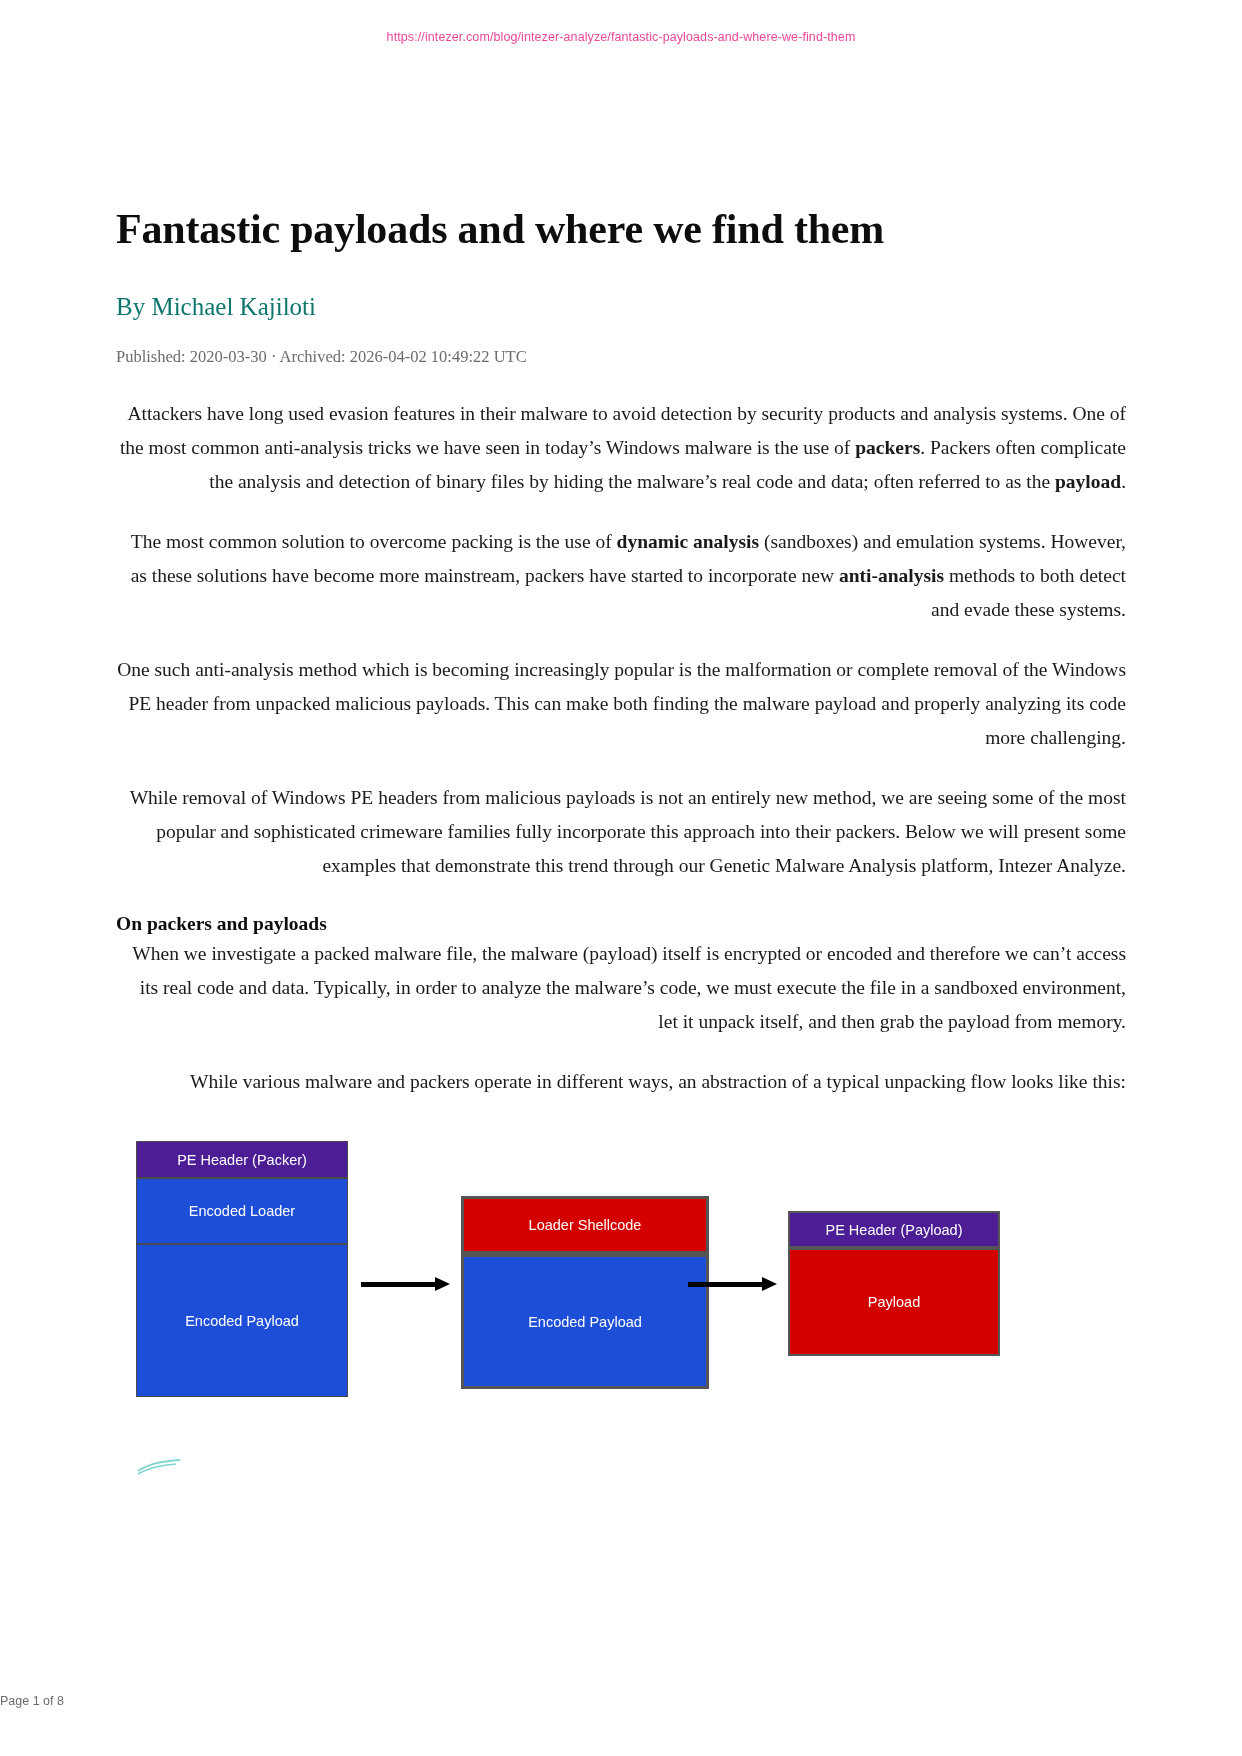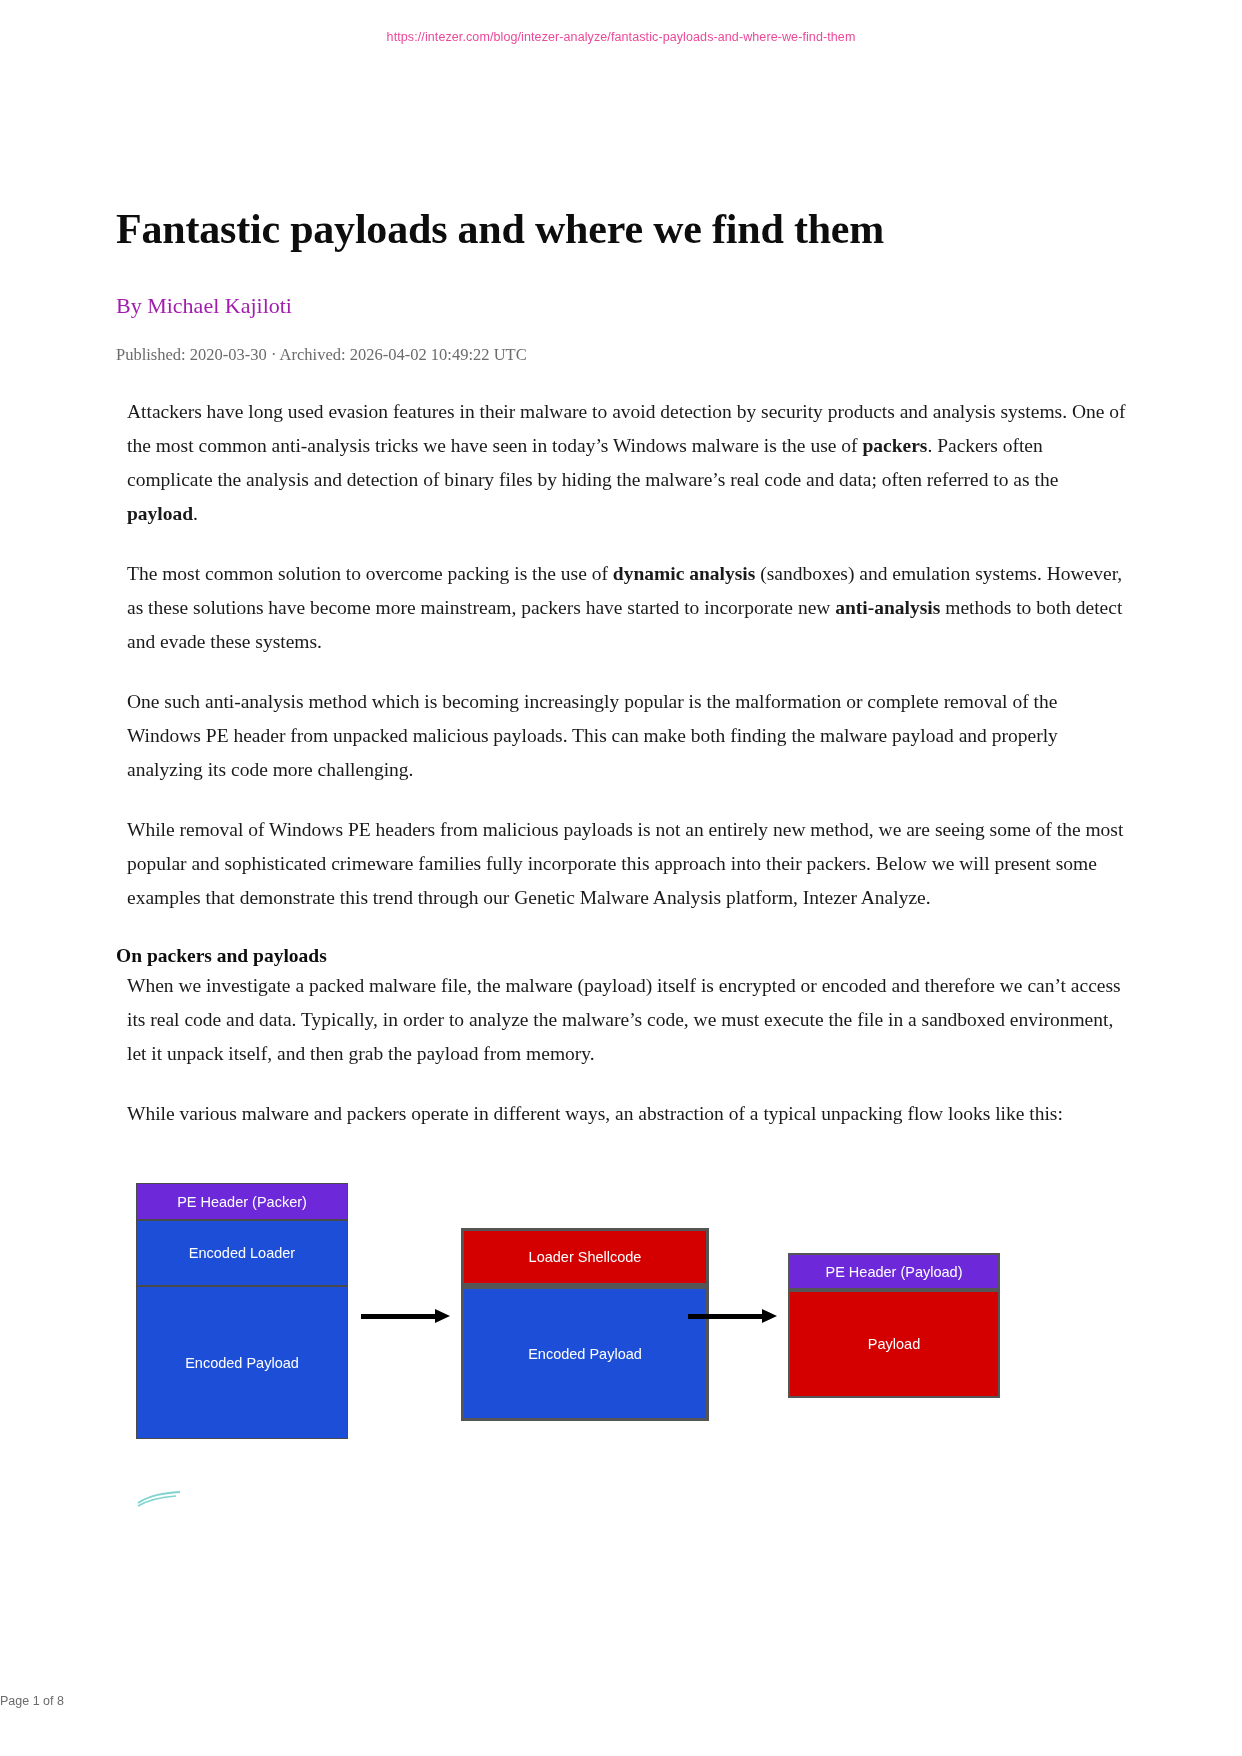--- a/index.html
+++ b/index.html
@@ -40,35 +40,35 @@
   }
   h1.title {
     font-family: "Liberation Serif", serif;
     font-size: 42px;
     font-weight: bold;
     margin: 0 0 0 0;
     color: #0d0d0d;
     letter-spacing: -0.2px;
   }
   .byline {
-    font-size: 22px;
-    color: #a21caf;
+    font-size: 25px;
+    color: #0f766e;
     margin-top: 40px;
   }
   .dates {
     font-size: 16.5px;
     color: #6b6b6b;
     margin-top: 26px;
   }
   p.body {
     font-size: 19.5px;
     line-height: 34px;
-    margin: 26px 0 0 11px;
+    margin: 26px 0 0 0;
     color: #1a1a1a;
-    text-align: left;
+    text-align: right;
   }
   p.body.first { margin-top: 30px; }
   .subhead {
     font-size: 19.5px;
     font-weight: bold;
     margin: 30px 0 0 0;
     color: #0d0d0d;
   }
   .subhead + p.body { margin-top: 2px; }
   b { font-weight: bold; }
@@ -88,21 +88,21 @@
     box-sizing: border-box;
     font-family: "Liberation Sans", sans-serif;
     font-size: 14.5px;
     color: #ffffff;
     display: flex;
     align-items: center;
     justify-content: center;
     text-align: center;
     border: 1px solid #4a4a4a;
   }
-  .gray  { background: #6d28d9; margin-top: 10px; }
+  .gray  { background: #4c1d95; }
   .red   { background: #d40000; }
   .orange{ background: #1d4ed8; }
 
   
   #stack1 { left: 20px; top: 0px; width: 212px; }
   #s1-hdr    { height: 37px; }
   #s1-code   { height: 68px; }
   #s1-loader { height: 66px; }
   #s1-pay    { height: 153px; }
 

